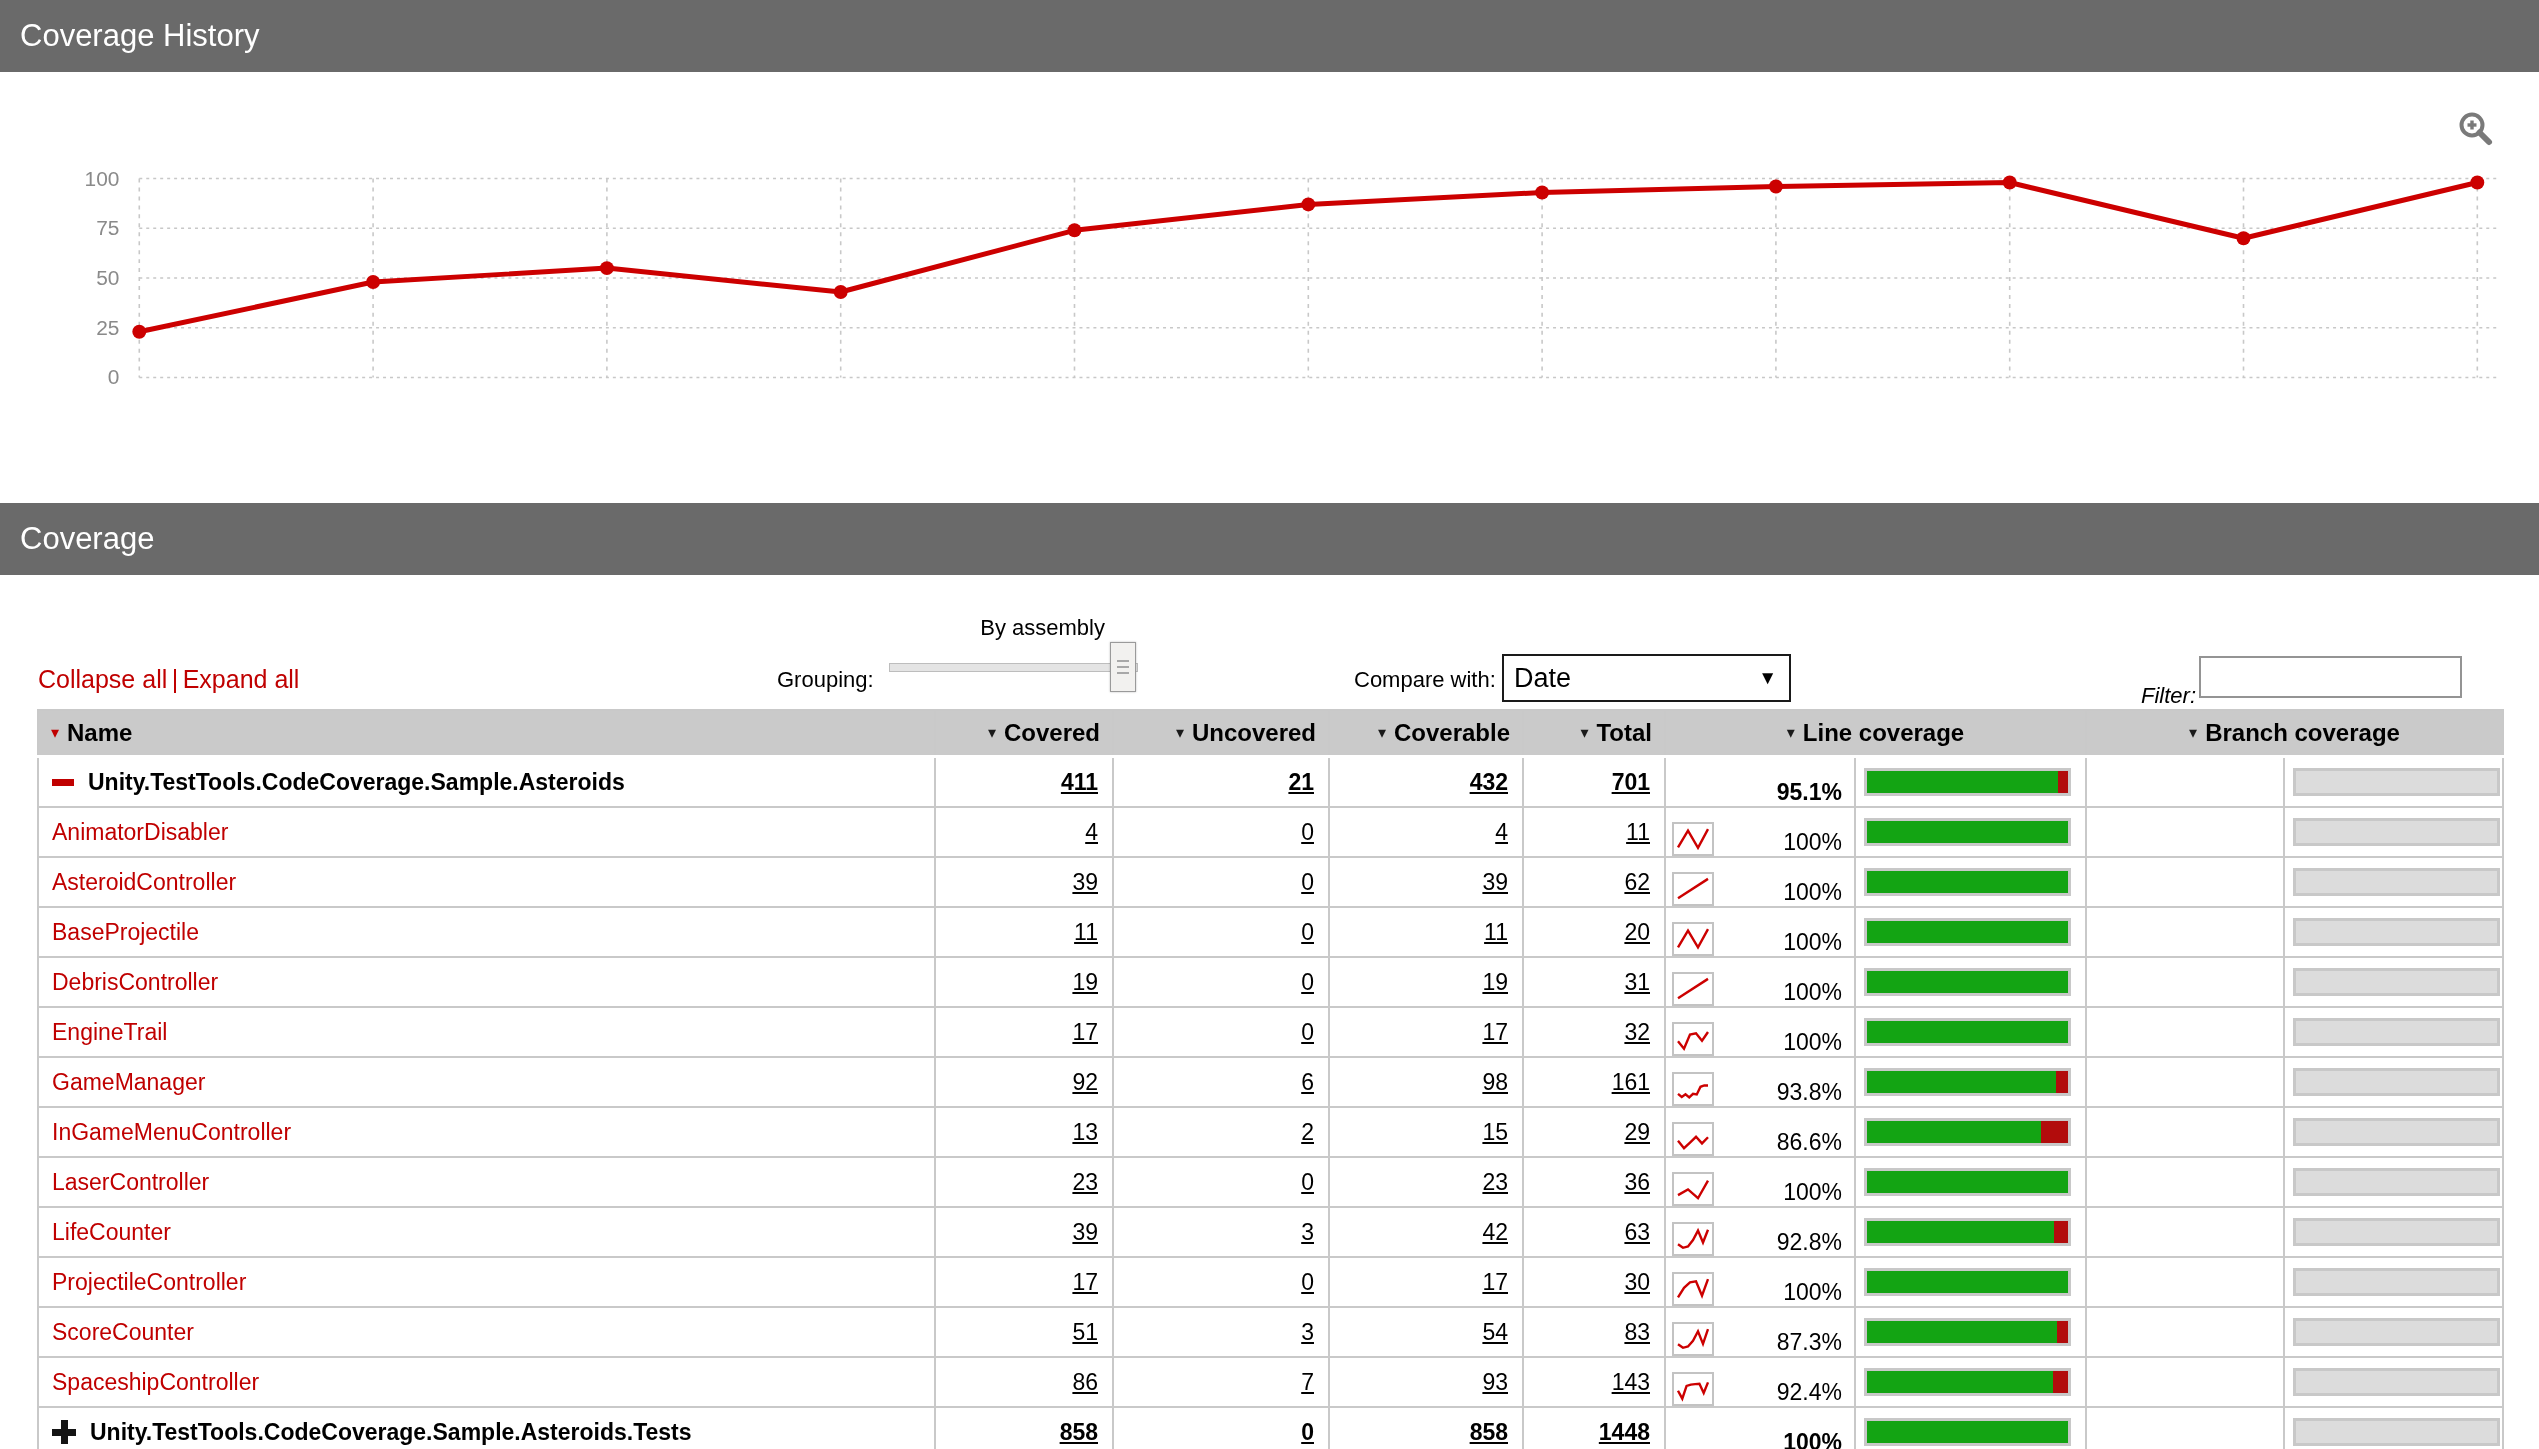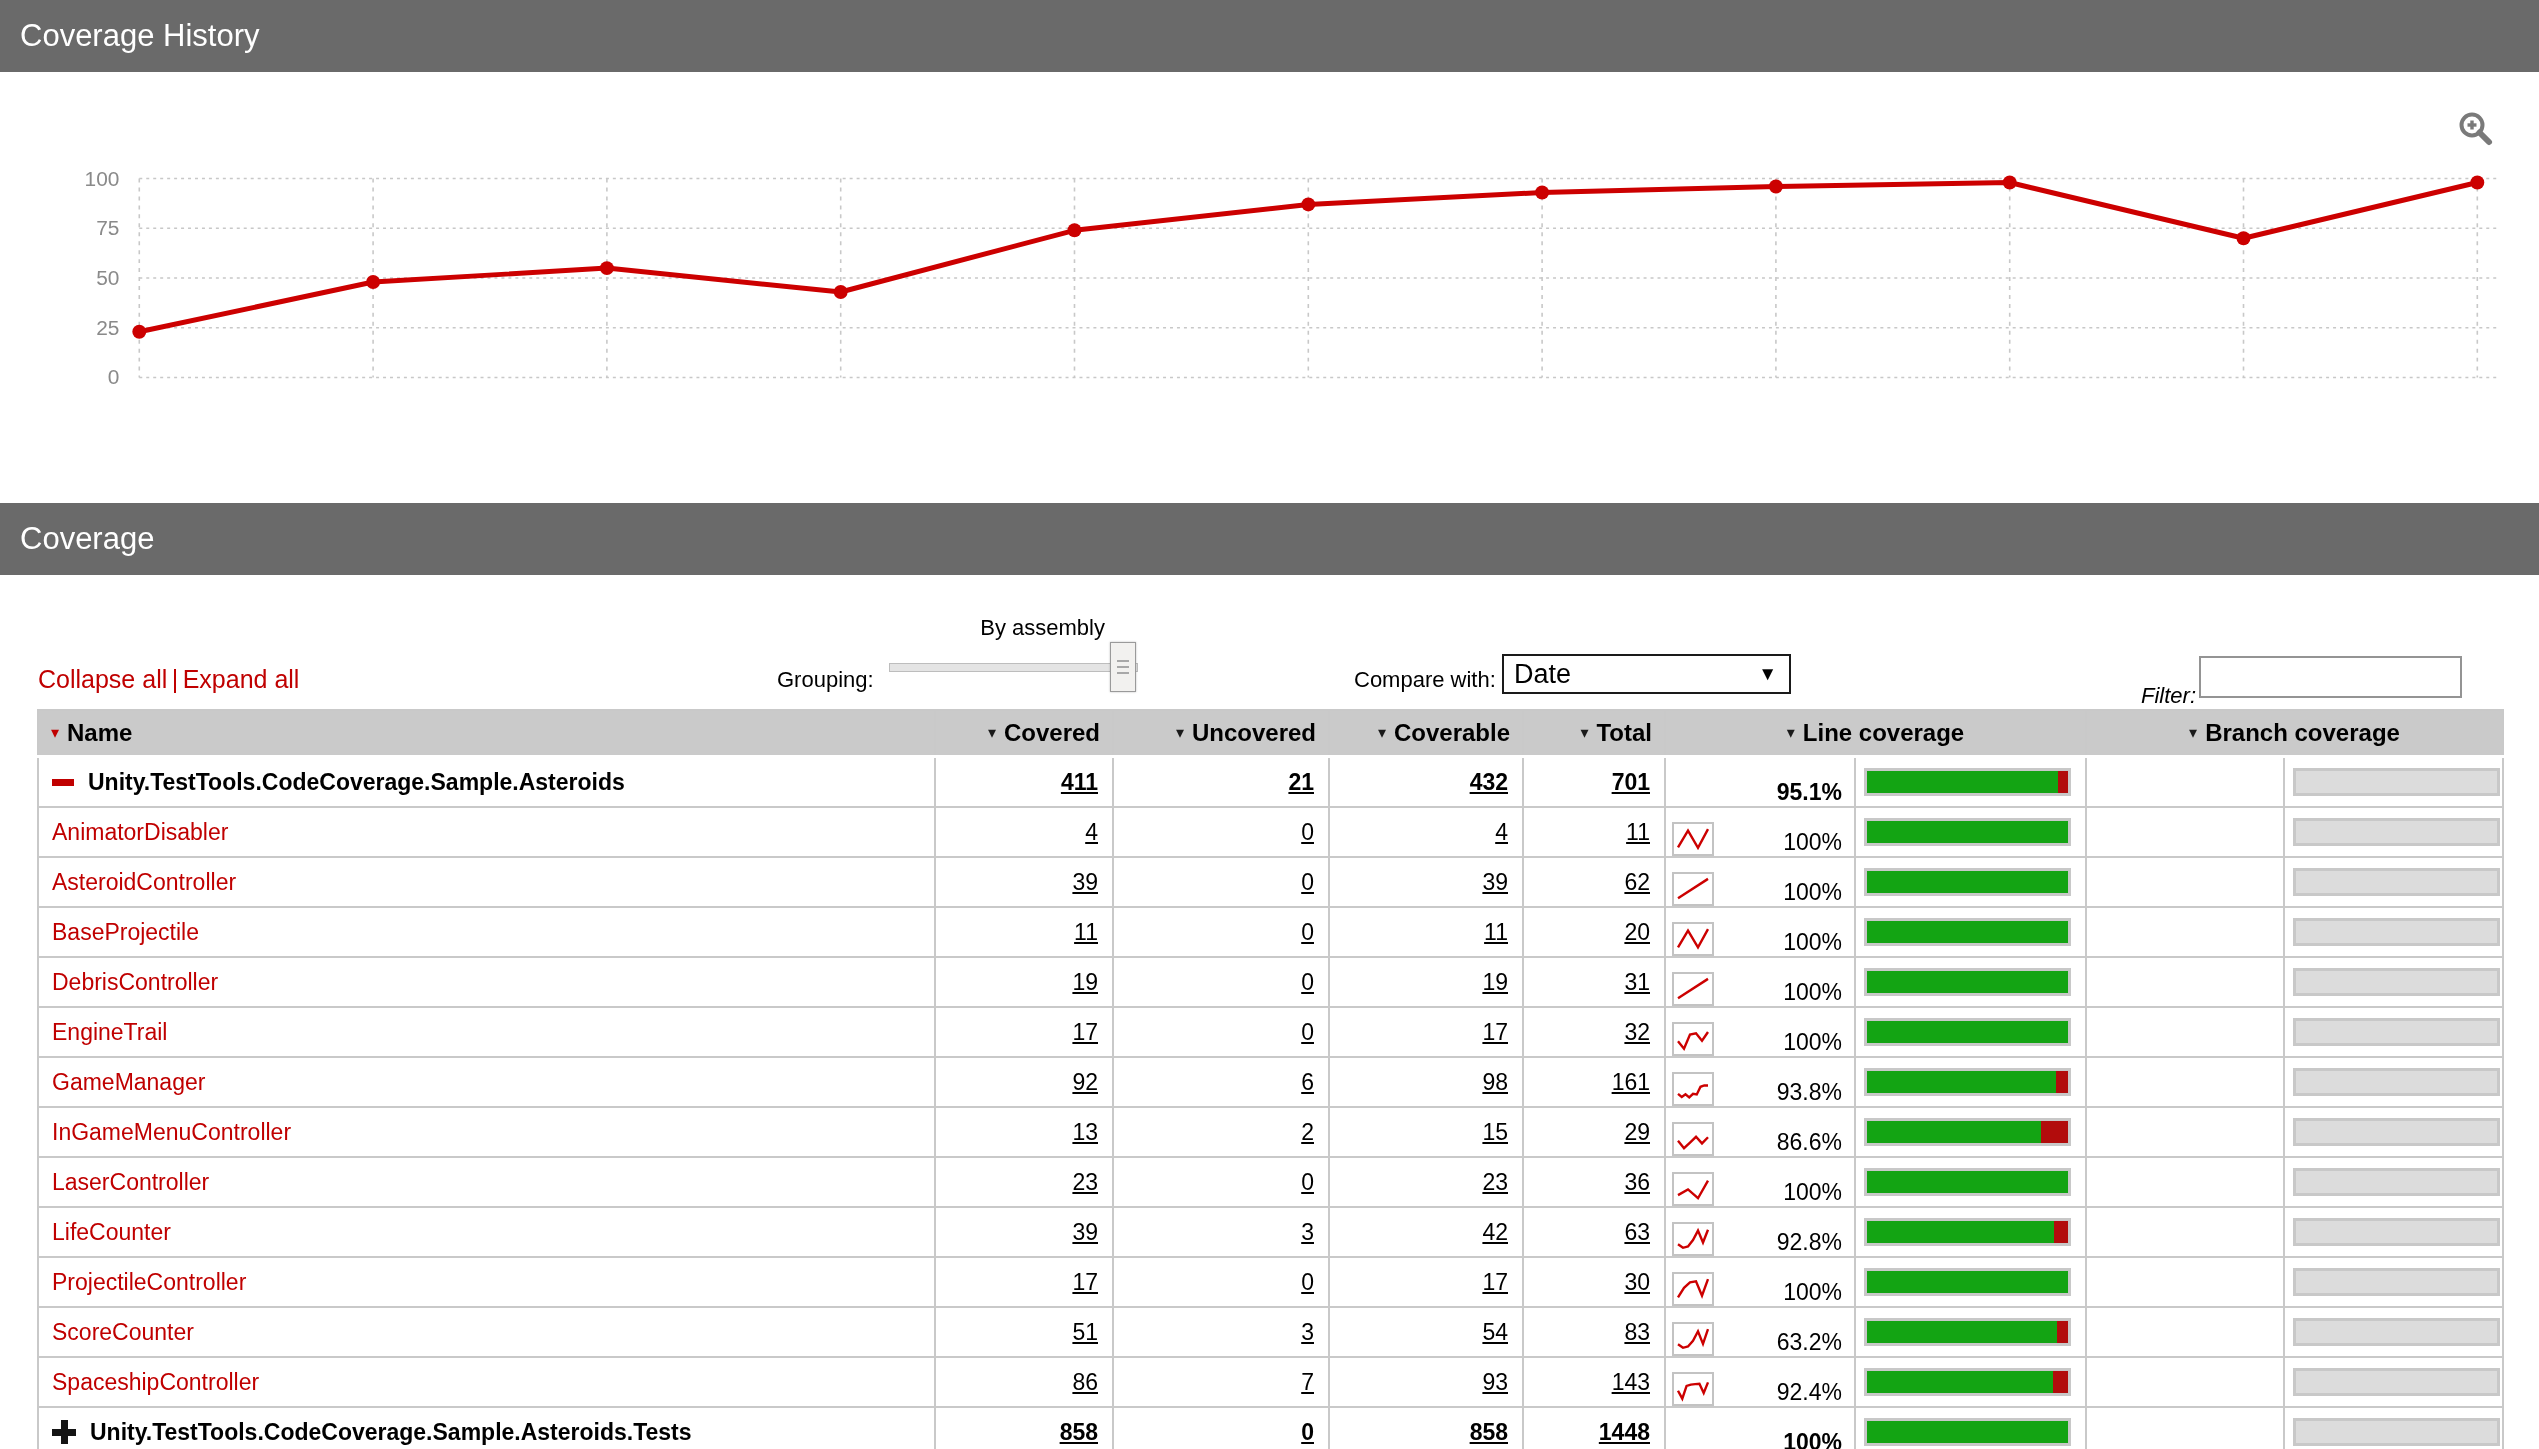--- a/index.html
+++ b/index.html
@@ -27,21 +27,21 @@
     background:#e4e4e4;border:1px solid #bdbdbd;
   }
   #grouping-slider-thumb{
     left:1110px;top:67px;width:24px;height:48px;
     background:#f2f1ef;border:1px solid #9a9a9a;box-shadow:0 0 2px rgba(0,0,0,.25);
     display:flex;flex-direction:column;justify-content:center;align-items:center;gap:4px;cursor:pointer;
   }
   #grouping-slider-thumb span{display:block;width:12px;height:2px;background:#a8a8a8;}
   #grouping-value{left:866px;top:40px;width:239px;text-align:right;font-size:22px;}
   #compare-select{
-    left:1502px;top:79px;width:289px;height:40px;background:#fff;
+    left:1502px;top:79px;width:289px;height:48px;background:#fff;
     border:2px solid #1a1a1a;display:flex;align-items:center;justify-content:space-between;
     font-size:27px;padding:0 12px 0 10px;box-sizing:border-box;cursor:pointer;
   }
   #filter-input{
     left:2199px;top:81px;width:263px;height:42px;box-sizing:border-box;
     border:2px solid #949494;font-size:24px;padding:0 8px;
     font-family:"Liberation Sans","DejaVu Sans",sans-serif;
   }
   
   #coverage-table{
@@ -608,21 +608,21 @@
         <td class="cell-num">3</td>
         <td class="cell-num">54</td>
         <td class="cell-num">83</td>
         <td>
           <div class="pct-cell-inner">
             <span class="spark-box">
               <svg width="34" height="26" viewBox="0 0 34 26">
                 <polyline points="2,18.28 7,21.8 12,20.48 17,14.76 22,5.300000000000001 27,17.84 32,3.1000000000000014" fill="none" stroke="#cc0000" stroke-width="2.4"></polyline>
               </svg>
             </span>
-            <span class="pct-text">63.2%</span>
+            <span class="pct-text">87.3%</span>
           </div>
         </td>
         <td>
           <div class="bar-cell-inner">
             <div class="cov-bar">
               <div class="green" style="width: 94.4%;"></div>
               <div class="red" style="width: 5.6%;"></div>
             </div>
           </div>
         </td>

